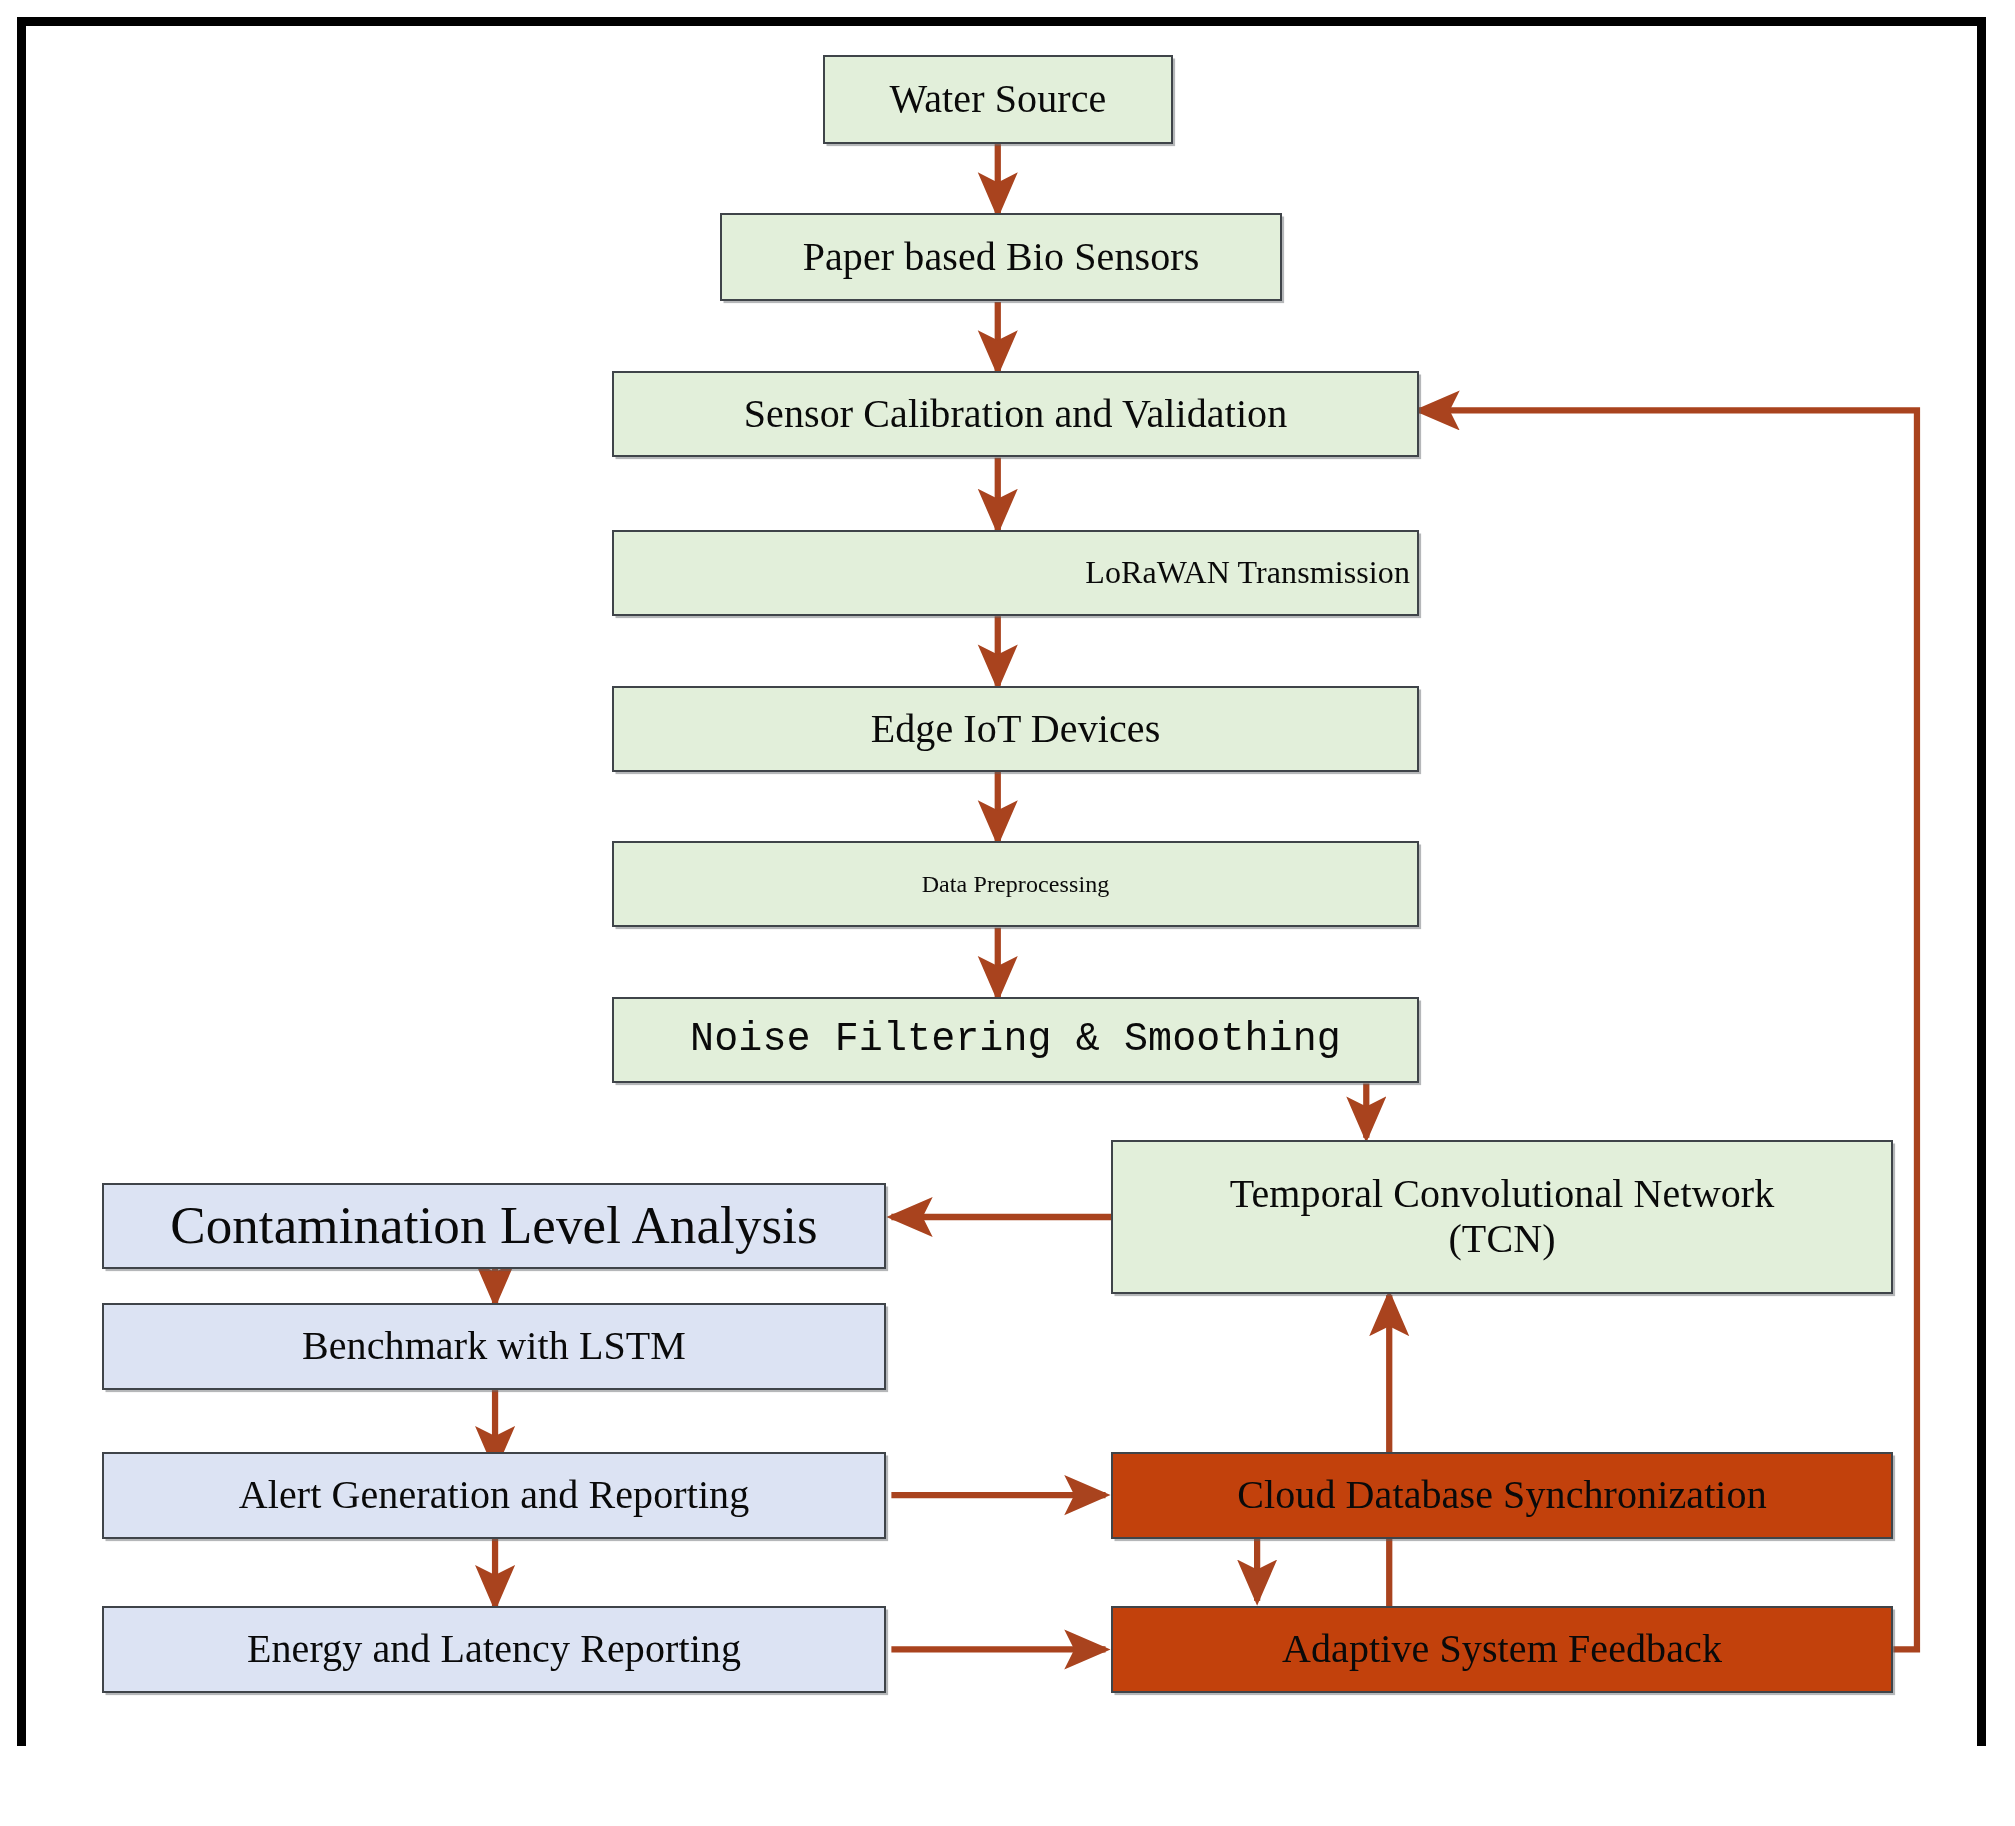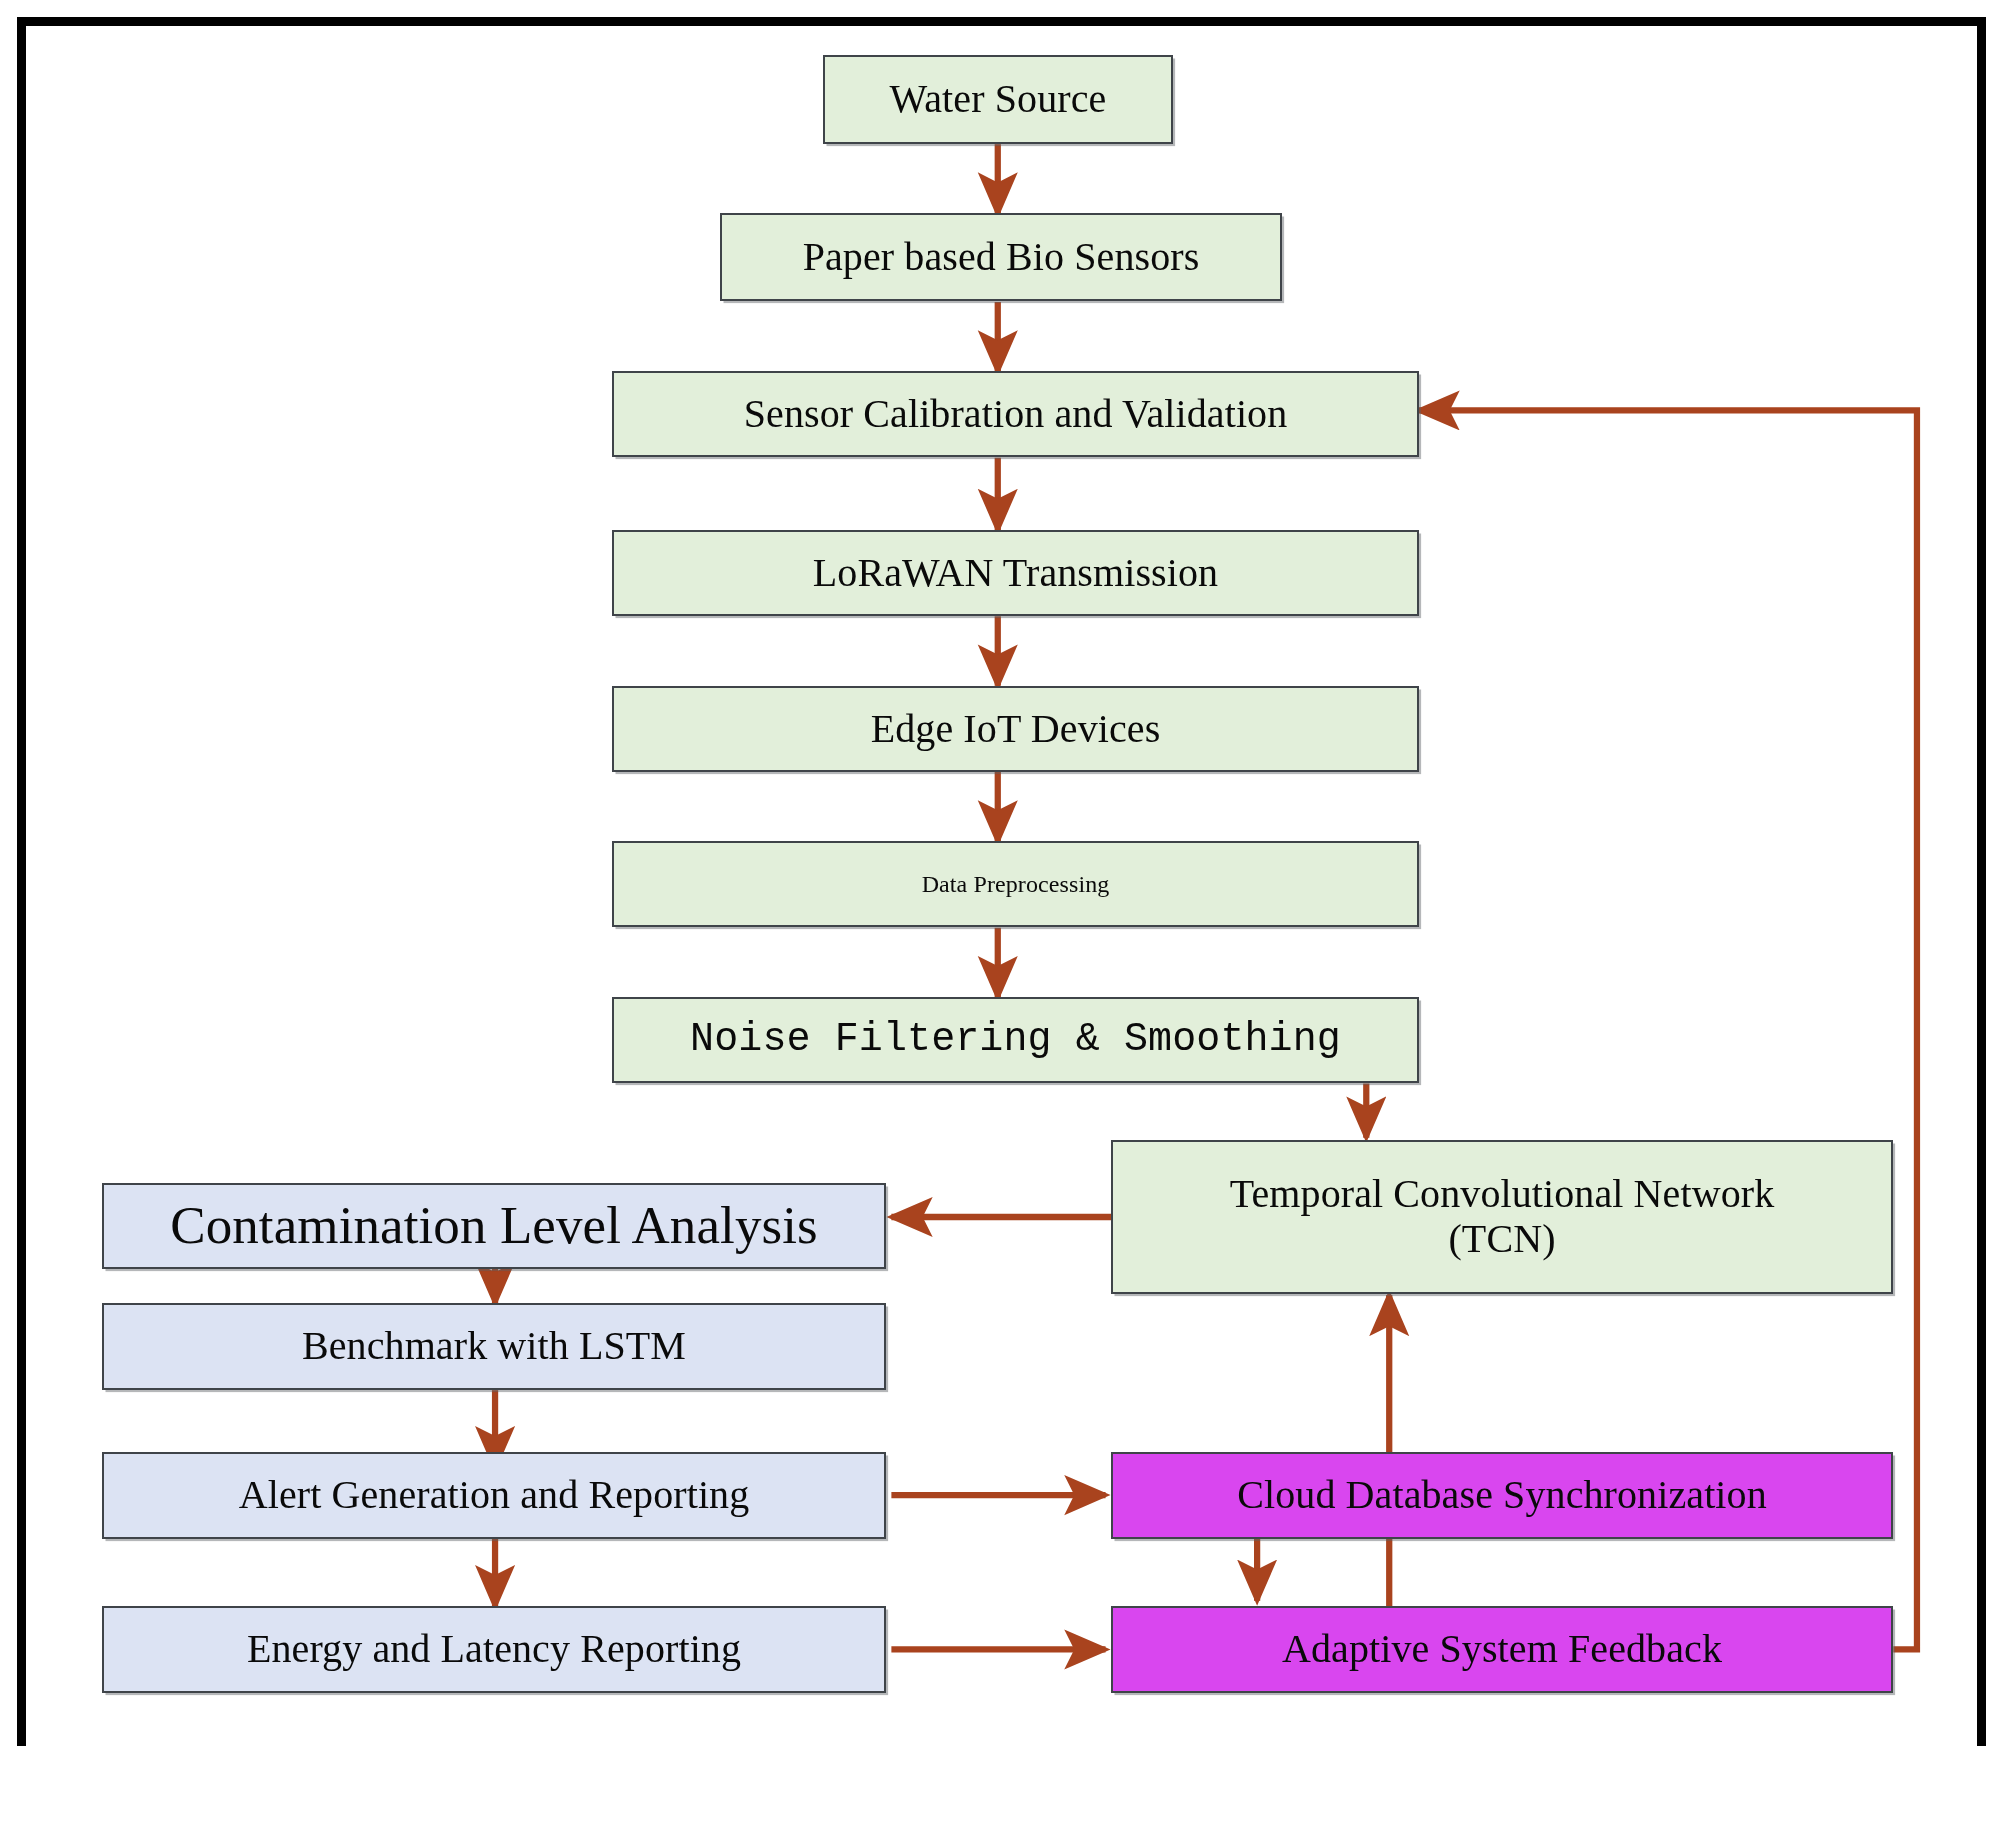--- a/index.html
+++ b/index.html
@@ -46,21 +46,21 @@
     line-height: 1.12;
     box-shadow: 2.8px 2.8px 0 -0.7px rgba(90,95,100,0.45);
     letter-spacing: 0.1px;
   }
   .node span {
     display: block;
     padding: 0 7px;
   }
   .green { background: #e2efda; }
   .blue  { background: #dce3f3; }
-  .peach { background: #d946ef; text-align: right; }
+  .peach { background: #c2410c; text-align: right; }
 </style>
 </head>
 <body>
 
 <div id="canvas">
 
   <div class="outer-frame"></div>
 
   <svg class="edges" viewBox="0 0 2898 2627">
     <defs>
@@ -109,21 +109,21 @@
   </div>
 
   <div class="node green" style="left:720px; top:213px; width:562px; height:88px; font-size:40px;">
     <span>Paper based Bio Sensors</span>
   </div>
 
   <div class="node green" style="left:612px; top:371px; width:807px; height:86px; font-size:40px;">
     <span>Sensor Calibration and Validation</span>
   </div>
 
-  <div class="node green" style="left:612px; top:530px; width:807px; height:86px; font-size:40px;">
+  <div class="node green" style="left:612px; top:530px; width:807px; height:86px; font-size:32px;justify-content:flex-end;">
     <span>LoRaWAN Transmission</span>
   </div>
 
   <div class="node green" style="left:612px; top:686px; width:807px; height:86px; font-size:40px;">
     <span>Edge IoT Devices</span>
   </div>
 
   <div class="node green" style="left:612px; top:841px; width:807px; height:86px; font-size:24px;">
     <span>Data Preprocessing</span>
   </div>

